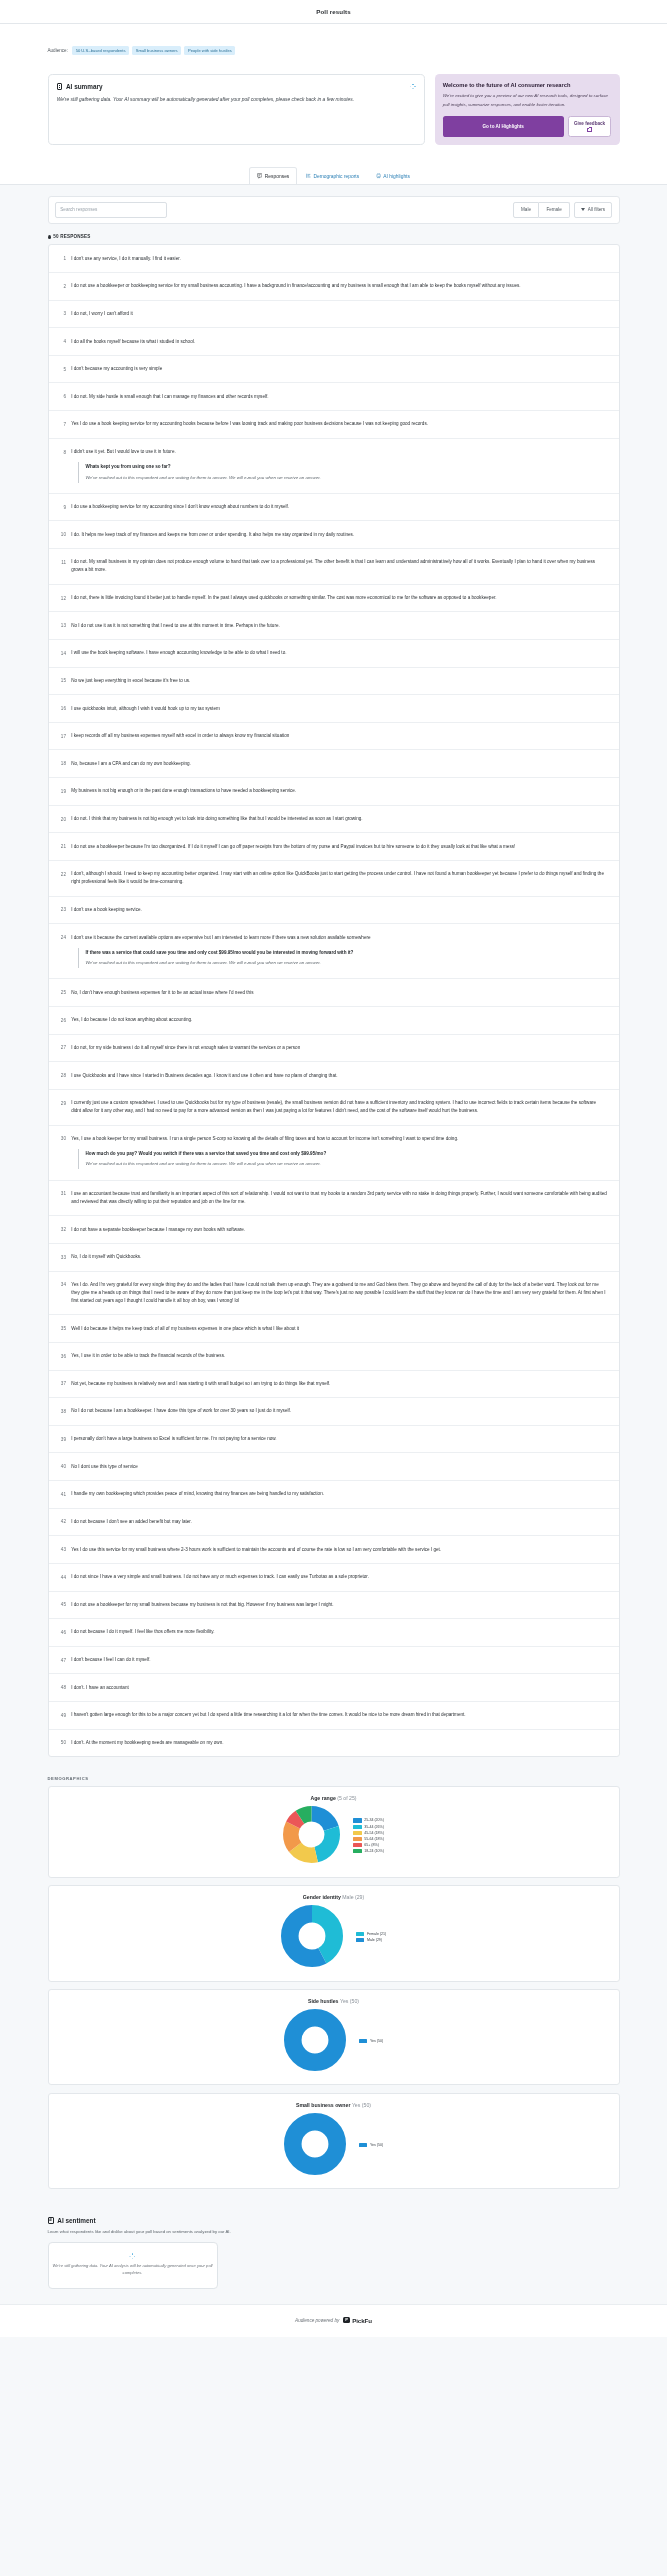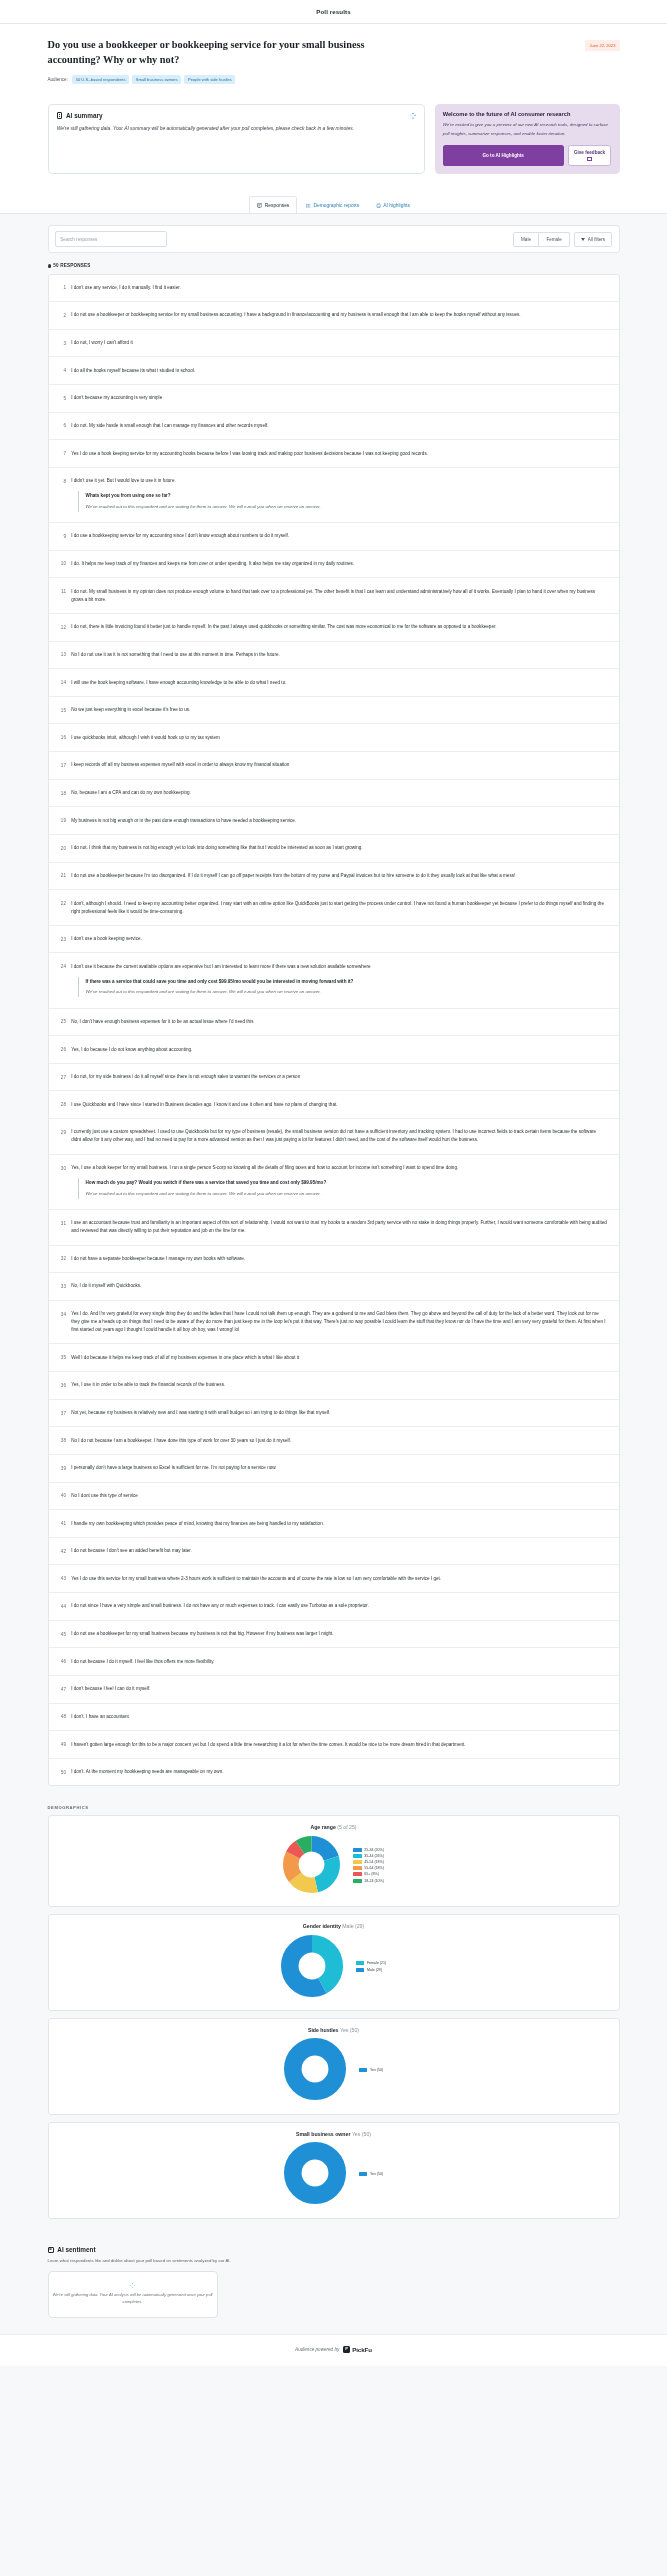--- a/index.html
+++ b/index.html
@@ -283,24 +283,20 @@
 </style>
 </head>
 <body>
 
 <div class="topbar">
   <div class="topbar-title">Poll results</div>
 </div>
 
 <div class="hero">
   <div class="wrap">
-    <div class="hero-row">
-      <div class="question">Do you use a bookkeeper or bookkeeping service for your small business accounting? Why or why not?</div>
-      <div class="date-badge">June 22, 2023</div>
-    </div>
     <div class="audience-row">
       <span class="audience-label">Audience:</span>
       <span class="chip">50 U.S.-based respondents</span>
       <span class="chip">Small business owners</span>
       <span class="chip">People with side hustles</span>
     </div>
   </div>
 </div>
 
 <div class="summary-strip">

